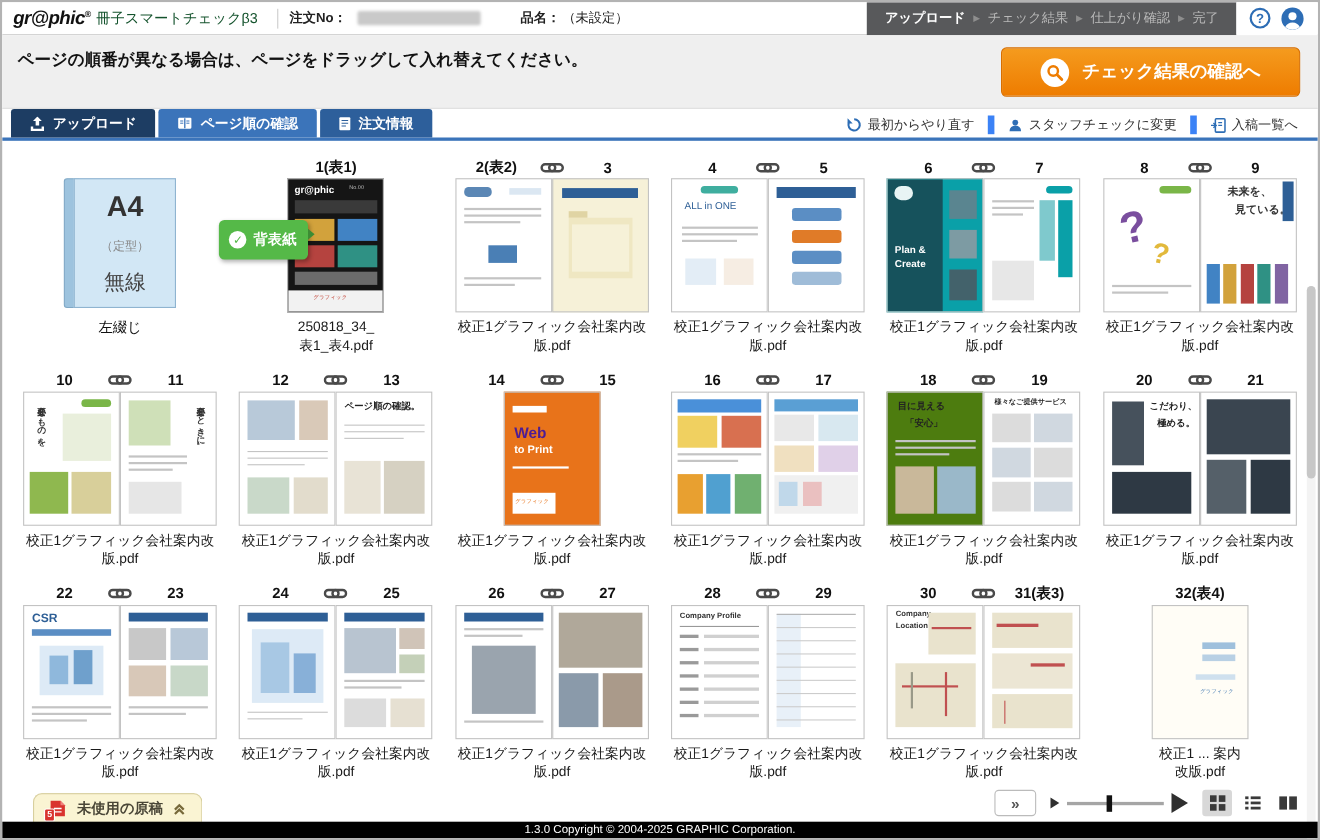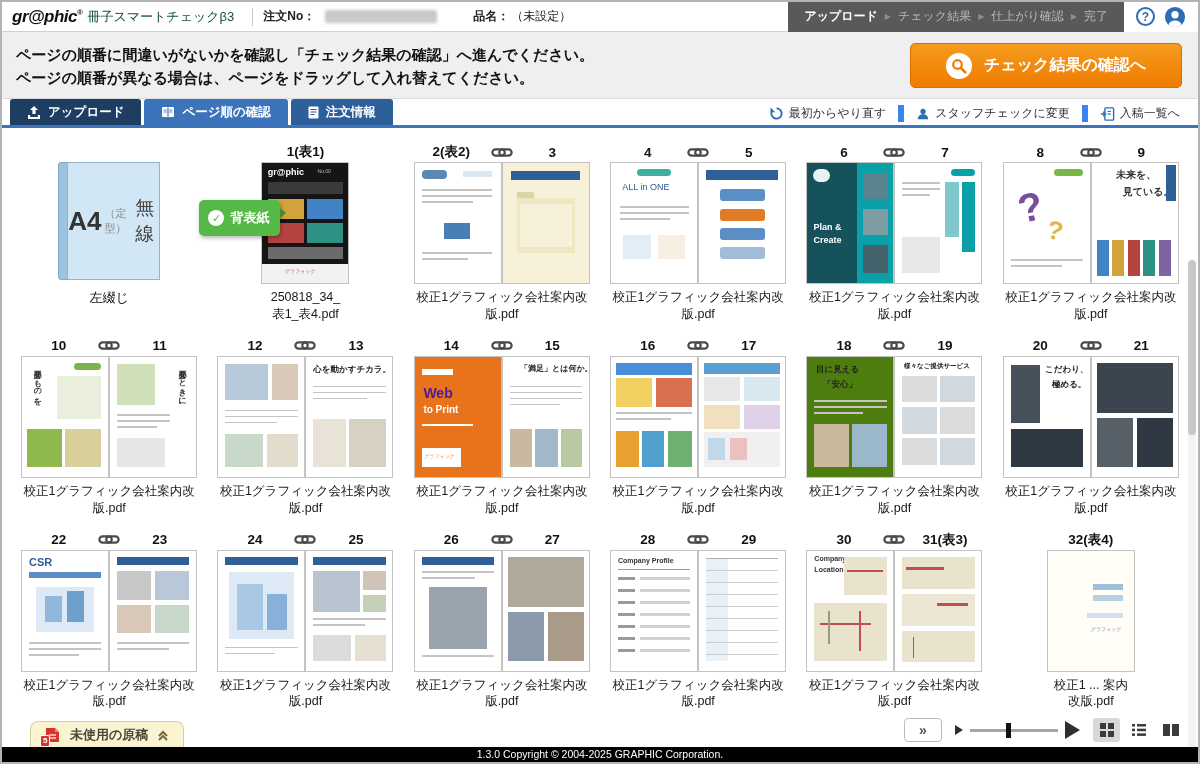--- a/index.html
+++ b/index.html
@@ -49,21 +49,21 @@
   .nums { display:flex; align-items:center; width:176px; height:20px; font-weight:bold; font-size:13.5px; color:#111; }
   .nums .num { flex:1; text-align:center; }
   .linkico { width:26px; display:flex; justify-content:center; cursor:pointer; }
   .spread { display:flex; position:relative; }
   .page { width:88px; height:122px; border:1px solid #c3c3c3; position:relative; overflow:hidden; background:#fff; cursor:grab; }
   .fname { margin-top:5px; font-size:12.5px; color:#1a1a1a; text-align:center; white-space:pre-line; line-height:1.35; max-width:184px; }
   
   .binding-cell { padding-top:20px; }
   .book { width:102px; height:118px; position:relative; }
   .book-back { position:absolute; left:0; top:0; width:14px; height:100%; background:#9dc3de; border:1px solid #7fa8c6; border-radius:3px 0 0 3px; }
-  .book-front { position:absolute; left:9px; top:0; right:0; bottom:0; background:#d2e7f5; border:1px solid #8fb4d0; display:flex; align-items:center; justify-content:center; gap:3px; }
+  .book-front { position:absolute; left:9px; top:0; right:0; bottom:0; background:#d2e7f5; border:1px solid #8fb4d0; display:flex; flex-direction:column; align-items:center; justify-content:center; gap:13px; }
   .book-size { font-size:26px; font-weight:bold; color:#333; }
   .book-format { font-size:11px; color:#888; }
   .book-method { font-size:19px; color:#444; }
   .book-caption { margin-top:9px; font-size:13px; color:#111; }
   
   .spine-badge { position:absolute; left:-62px; top:38px; background:#55b948; border-radius:5px; padding:9px 11px 9px 9px;
     display:flex; align-items:center; gap:6px; box-shadow:1px 2px 4px rgba(0,0,0,.3); z-index:5; }
   .spine-badge::after { content:""; position:absolute; right:-6px; top:8px; border-left:6px solid #3d8c34; border-top:5px solid transparent; border-bottom:5px solid transparent; }
   .badge-check { width:16px; height:16px; background:#fff; border-radius:50%; color:#55b948; display:flex; align-items:center; justify-content:center; font-size:11px; font-weight:bold; }
   .badge-text { color:#fff; font-weight:bold; font-size:13px; white-space:nowrap; }
@@ -118,21 +118,20 @@
       <svg width="22" height="22" viewBox="0 0 24 24">
           <circle cx="12" cy="12" r="11" fill="#2d6db5"></circle>
           <circle cx="12" cy="9.5" r="4" fill="#fff"></circle>
           <path d="M4.8 20.2a8 8 0 0 1 14.4 0A11 11 0 0 1 12 23a11 11 0 0 1-7.2-2.8z" fill="#fff"></path>
         </svg>
     </div>
   </div>
 </header>
 
 <section class="notice">
-  <p>ページの順番に間違いがないかを確認し「チェック結果の確認」へ進んでください。</p>
   <p>ページの順番が異なる場合は、ページをドラッグして入れ替えてください。</p>
   <button class="confirm-btn">
     <span class="mag-circle">
       <svg width="16" height="16" viewBox="0 0 16 16">
           <circle cx="6.5" cy="6.5" r="4.3" fill="none" stroke="#ee7c00" stroke-width="2.2"></circle>
           <line x1="10" y1="10" x2="14.3" y2="14.3" stroke="#ee7c00" stroke-width="2.6" stroke-linecap="round"></line>
         </svg>
     </span>
     <span>チェック結果の確認へ</span>
   </button>
@@ -410,21 +409,21 @@
           <div class="page" style="background: rgb(255, 255, 255);">
             <div style="position: absolute; left: 8%; top: 6%; width: 50%; height: 30%; background: rgb(184, 201, 217);"></div>
             <div style="position: absolute; left: 62%; top: 6%; width: 30%; height: 30%; background: rgb(217, 201, 184);"></div>
             <div style="position: absolute; left: 8%; top: 44%; width: 84%; height: 1.6%; background: rgb(196, 196, 196);"></div>
             <div style="position: absolute; left: 8%; top: 49%; width: 84%; height: 1.6%; background: rgb(196, 196, 196);"></div>
             <div style="position: absolute; left: 8%; top: 54%; width: 60%; height: 1.6%; background: rgb(196, 196, 196);"></div>
             <div style="position: absolute; left: 8%; top: 64%; width: 44%; height: 28%; background: rgb(201, 217, 201);"></div>
             <div style="position: absolute; left: 56%; top: 64%; width: 36%; height: 28%; background: rgb(226, 220, 204);"></div>
           </div>
           <div class="page" style="background: rgb(255, 255, 255);">
-            <div style="position: absolute; left: 8%; top: 7%; font-size: 8.5px; color: rgb(34, 34, 34); line-height: 1.05; white-space: nowrap; font-weight: bold;">心を動かすチカラ。</div>
+            <div style="position: absolute; left: 8%; top: 7%; font-size: 8.5px; color: rgb(34, 34, 34); line-height: 1.05; white-space: nowrap; font-weight: bold;">ページ順の確認。</div>
             <div style="position: absolute; left: 8%; top: 24%; width: 84%; height: 1.6%; background: rgb(196, 196, 196);"></div>
             <div style="position: absolute; left: 8%; top: 29%; width: 84%; height: 1.6%; background: rgb(196, 196, 196);"></div>
             <div style="position: absolute; left: 8%; top: 34%; width: 62%; height: 1.6%; background: rgb(196, 196, 196);"></div>
             <div style="position: absolute; left: 8%; top: 52%; width: 38%; height: 40%; background: rgb(232, 227, 214);"></div>
             <div style="position: absolute; left: 50%; top: 52%; width: 42%; height: 40%; background: rgb(214, 209, 194);"></div>
           </div>
         </div>
         <div class="fname">校正1グラフィック会社案内改
 版.pdf</div>
       </div>
@@ -440,30 +439,20 @@
           <span class="num">15</span>
         </div>
         <div class="spread">
           <div class="page" style="background: rgb(232, 115, 26);">
             <div style="position: absolute; left: 8%; top: 10%; width: 36%; height: 5%; background: rgb(255, 255, 255);"></div>
             <div style="position: absolute; left: 10%; top: 24%; font-size: 14px; color: #4c1d95; line-height: 1.05; white-space: nowrap; font-weight: bold;">Web</div>
             <div style="position: absolute; left: 10%; top: 40%; font-size: 10px; color: rgb(255, 255, 255); line-height: 1.05; white-space: nowrap; font-weight: bold;">to Print</div>
             <div style="position: absolute; left: 8%; top: 56%; width: 60%; height: 2%; background: rgb(255, 255, 255);"></div>
             <div style="position: absolute; left: 8%; top: 76%; width: 46%; height: 16%; background: rgb(255, 255, 255);"></div>
             <div style="position: absolute; left: 11%; top: 81%; font-size: 5px; color: rgb(232, 115, 26); line-height: 1.05; white-space: nowrap;">グラフィック</div>
-          </div>
-          <div class="page" style="background: rgb(255, 255, 255);">
-            <div style="position: absolute; left: 20%; top: 7%; font-size: 8px; color: rgb(34, 34, 34); line-height: 1.05; white-space: nowrap; font-weight: bold;">「満足」とは何か。</div>
-            <div style="position: absolute; left: 8%; top: 24%; width: 84%; height: 1.6%; background: rgb(196, 196, 196);"></div>
-            <div style="position: absolute; left: 8%; top: 29%; width: 84%; height: 1.6%; background: rgb(196, 196, 196);"></div>
-            <div style="position: absolute; left: 8%; top: 34%; width: 84%; height: 1.6%; background: rgb(196, 196, 196);"></div>
-            <div style="position: absolute; left: 8%; top: 39%; width: 58%; height: 1.6%; background: rgb(196, 196, 196);"></div>
-            <div style="position: absolute; left: 8%; top: 60%; width: 26%; height: 32%; background: rgb(201, 184, 160);"></div>
-            <div style="position: absolute; left: 38%; top: 60%; width: 26%; height: 32%; background: rgb(160, 184, 201);"></div>
-            <div style="position: absolute; left: 68%; top: 60%; width: 24%; height: 32%; background: rgb(184, 201, 160);"></div>
           </div>
         </div>
         <div class="fname">校正1グラフィック会社案内改
 版.pdf</div>
       </div>
       <div class="cell">
         <div class="nums">
           <span class="num">16</span>
           <span class="linkico">
             <svg width="22" height="11" viewBox="0 0 24 12">

